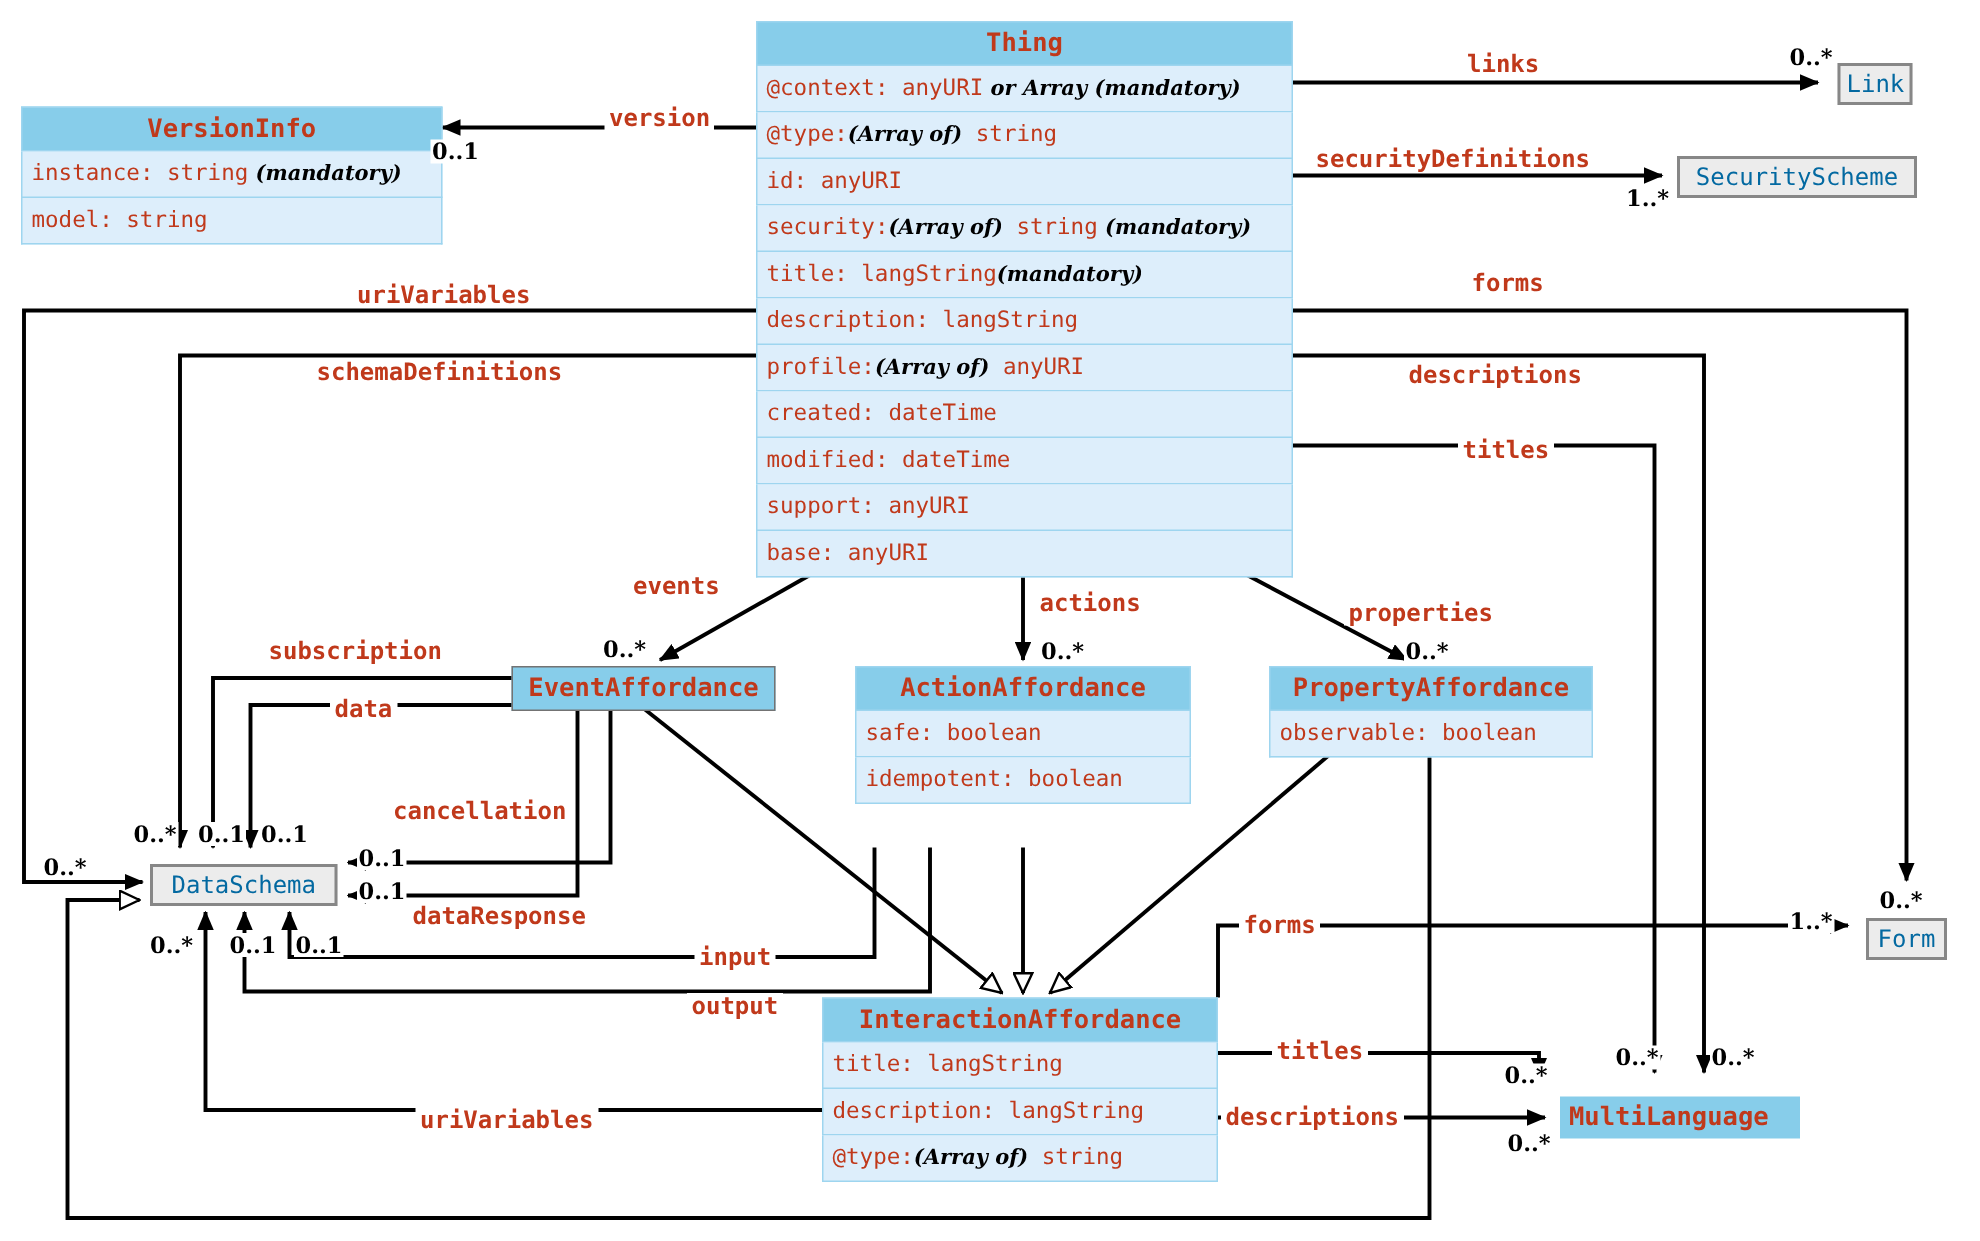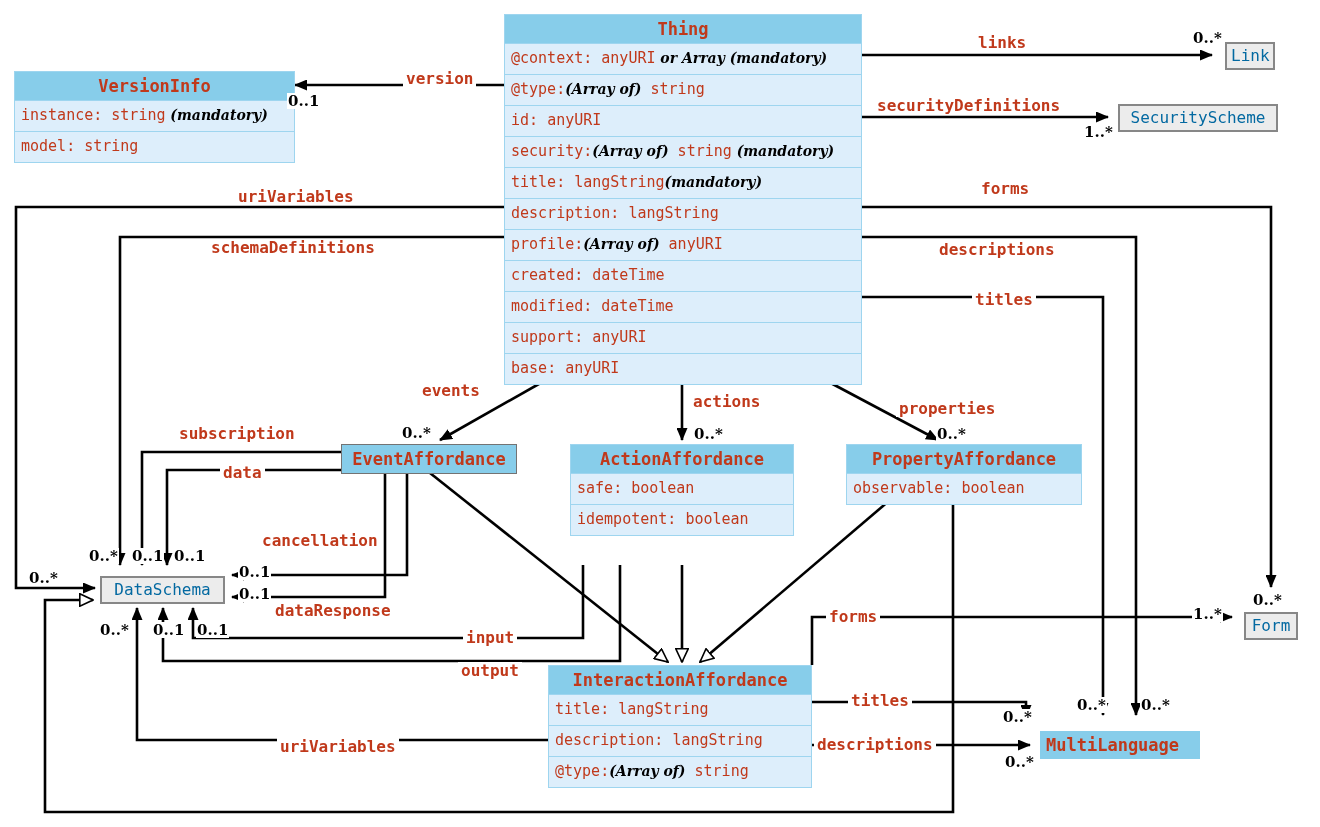--- a/index.html
+++ b/index.html
@@ -221,21 +221,21 @@
   <div class="cls framed" style="left:570px;top:444px;width:224px;">
     <div class="hdr">ActionAffordance</div>
     <div class="row">
       <span class="plain">safe</span><span class="plain">: </span><span class="plain">boolean</span>
     </div>
     <div class="row">
       <span class="plain">idempotent</span><span class="plain">: </span><span class="plain">boolean</span>
     </div>
   </div>
 
-  <div class="cls framed" style="left:846px;top:444px;width:236px;">
+  <div class="cls framed" style="left:846px;top:444px;width:216px;">
     <div class="hdr">PropertyAffordance</div>
     <div class="row">
       <span class="plain">observable</span><span class="plain">: </span><span class="plain">boolean</span>
     </div>
   </div>
 
   <div class="cls framed" style="left:548px;top:665px;width:264px;">
     <div class="hdr">InteractionAffordance</div>
     <div class="row">
       <span class="plain">title</span><span class="plain">: </span><span class="plain">langString</span>

